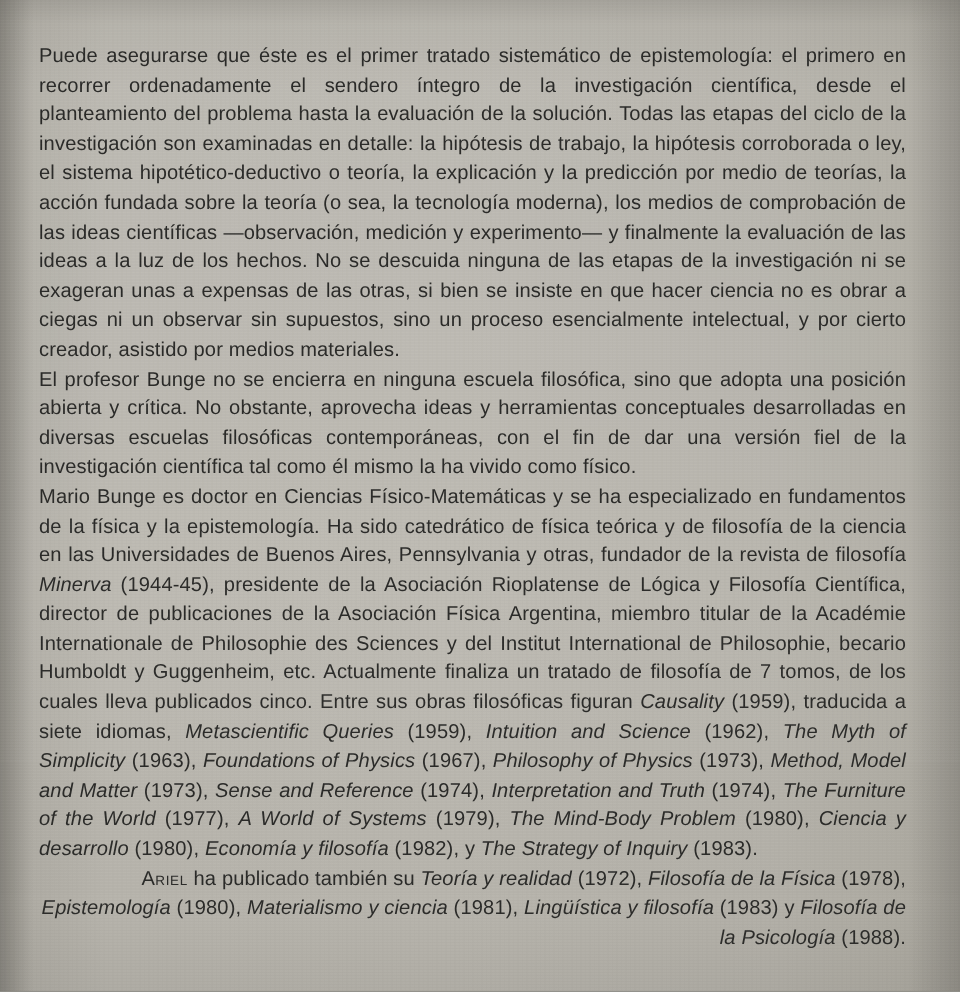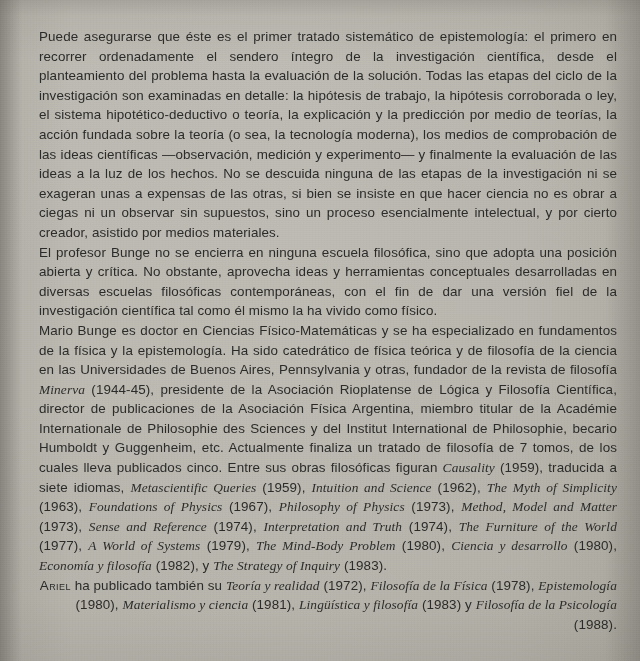--- a/index.html
+++ b/index.html
@@ -66,21 +66,21 @@
     inset: 0;
     opacity: 0.20;
     pointer-events: none;
     background-image:
       repeating-linear-gradient(0deg, rgba(0,0,0,0.05) 0px, rgba(0,0,0,0.05) 1px, rgba(255,255,255,0.05) 1px, rgba(255,255,255,0.05) 2px),
       repeating-linear-gradient(90deg, rgba(0,0,0,0.035) 0px, rgba(0,0,0,0.035) 1px, rgba(255,255,255,0.035) 1px, rgba(255,255,255,0.035) 3px);
   }
 
   #blurb {
     position: absolute;
-    left: 39px;
+    left: 26px;
     top: 27px;
     width: 578px;
     color: #2a2a28;
     font-size: 13.4px;
     line-height: 19.6px;
     text-align: justify;
     text-justify: inter-word;
     letter-spacing: 0.1px;
     filter: blur(0.32px);
   }
@@ -89,21 +89,20 @@
   }
   .para {
     text-align: justify;
   }
   .para:last-child {
     text-align: right;
   }
   
   .ttl {
     font-style: italic;
-    font-family: Liberation Serif, serif;
   }
   .smallcaps {
     font-variant: small-caps;
     letter-spacing: 0.4px;
   }
 </style>
 </head>
 <body>
 
 <div id="cover">

